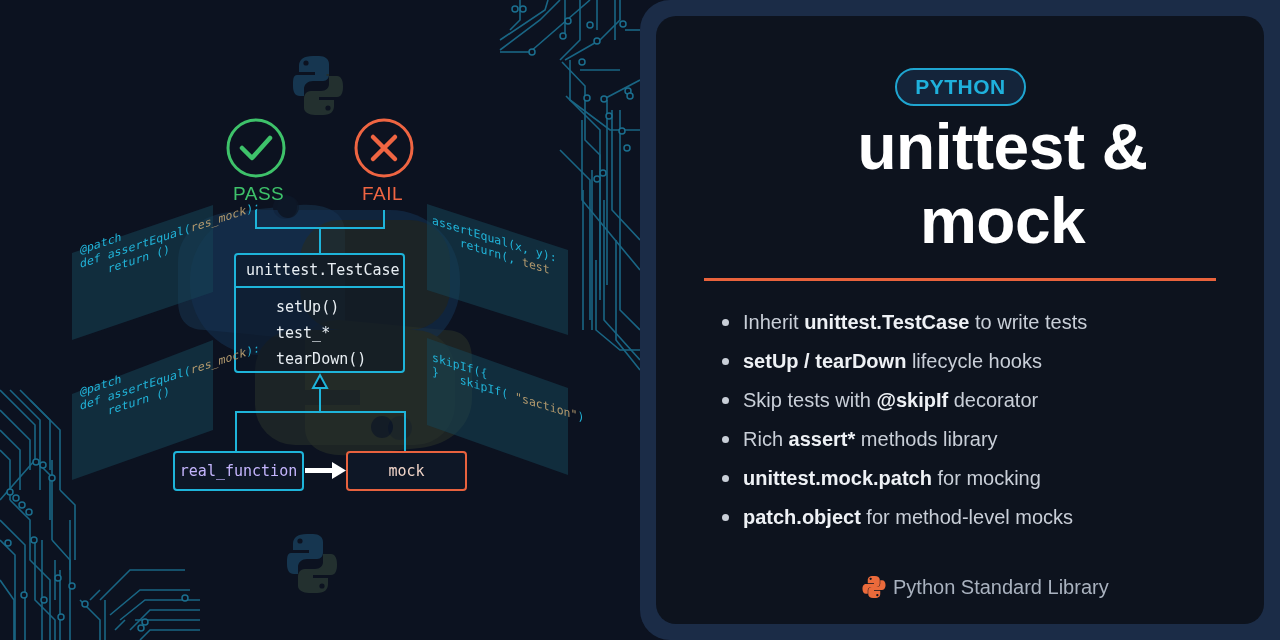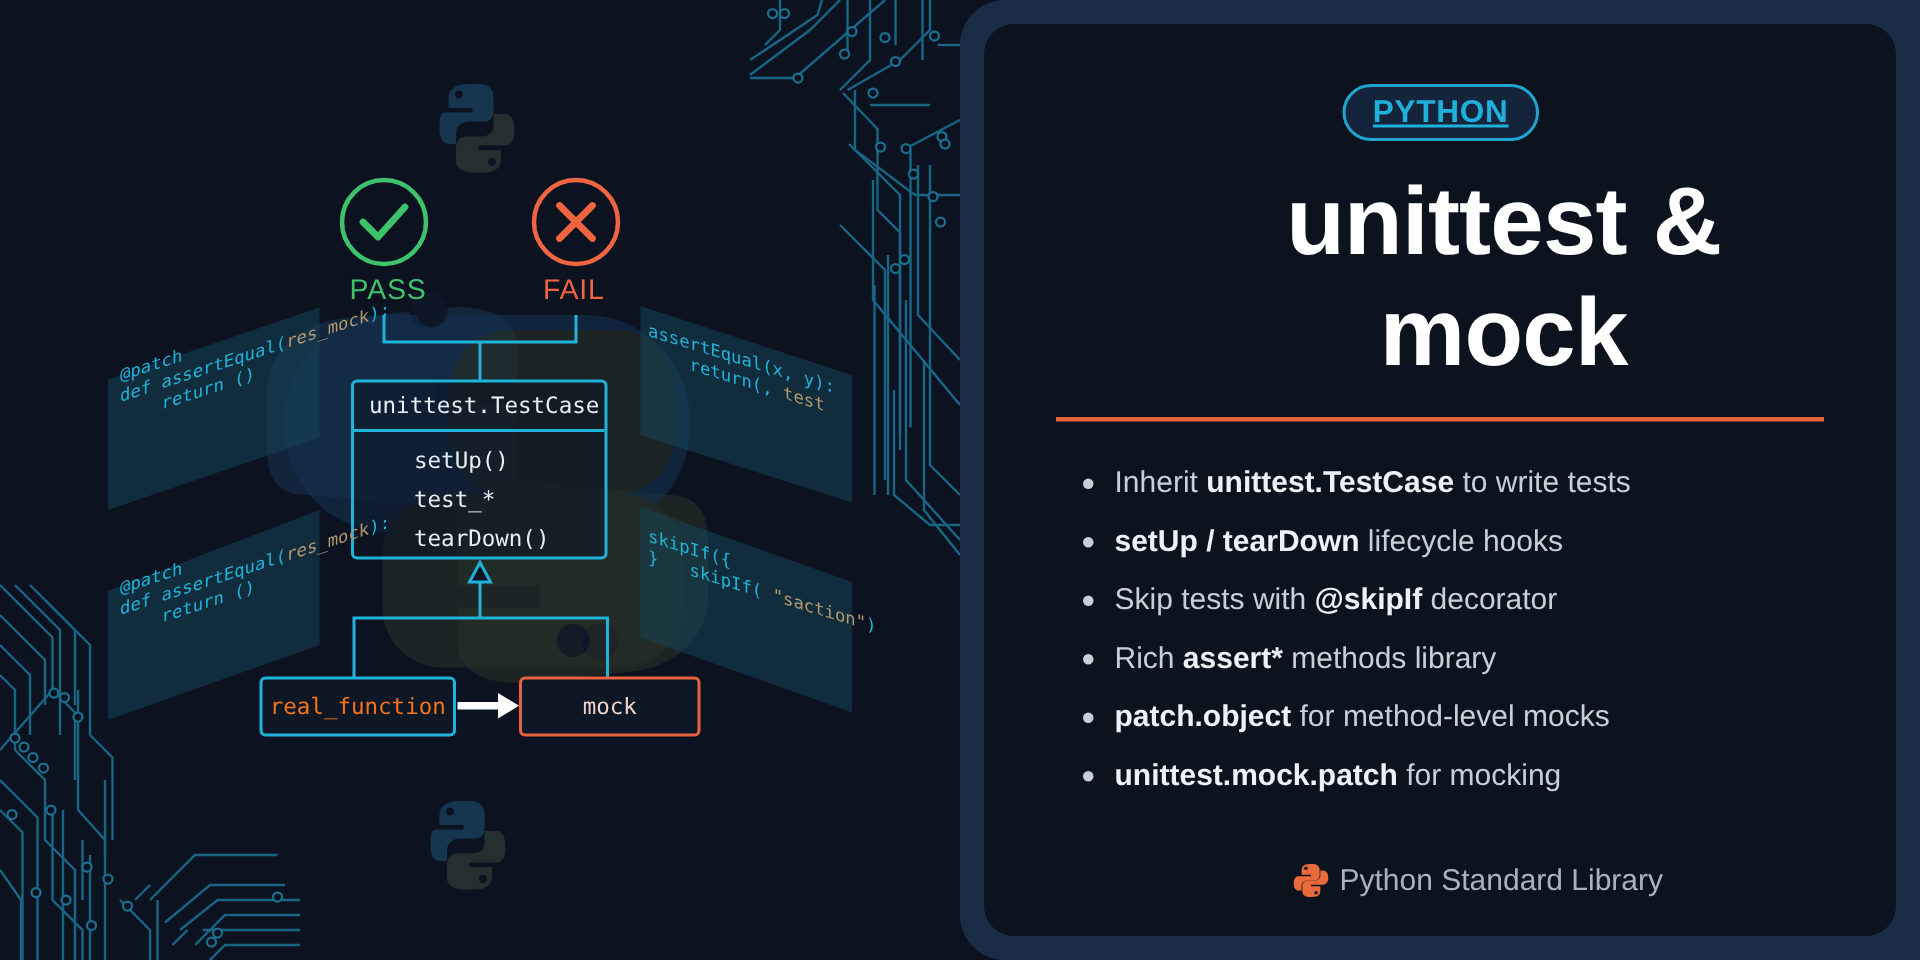--- a/index.html
+++ b/index.html
@@ -13,31 +13,31 @@
 
   .status-label { position: absolute; font-family: Liberation Sans, sans-serif; font-size: 19px; letter-spacing: 0.5px; }
   .status-pass { left: 233px; top: 183px; color: #3ec26a; }
   .status-fail { left: 362px; top: 183px; color: #ef6542; }
 
   .uml-class { position: absolute; left: 234px; top: 253px; width: 171px; height: 120px; border: 2px solid #1eb4da; border-radius: 4px; background: rgba(12,22,36,0.55); }
   .uml-title { height: 33px; border-bottom: 2px solid #1eb4da; color: #e8eef3; font-size: 15px; line-height: 31px; padding-left: 10px; }
   .uml-methods { padding: 6px 0 0 40px; }
   .uml-method { color: #e8eef3; font-size: 15px; line-height: 26px; }
 
-  .box-real { position: absolute; left: 173px; top: 451px; width: 131px; height: 40px; border: 2px solid #1eb4da; border-radius: 4px; background: #0e1726; color: #f97316; font-size: 15px; line-height: 36px; text-align: center; }
+  .box-real { position: absolute; left: 173px; top: 451px; width: 131px; height: 40px; border: 2px solid #1eb4da; border-radius: 4px; background: #0e1726; color: #c4b5fd; font-size: 15px; line-height: 36px; text-align: center; }
   .box-mock { position: absolute; left: 346px; top: 451px; width: 121px; height: 40px; border: 2px solid #e8623e; border-radius: 4px; background: #0e1726; color: #f0d4c8; font-size: 15px; line-height: 36px; text-align: center; }
 
   .code-panel { position: absolute; font-family: "DejaVu Sans Mono", monospace; font-size: 11.5px; line-height: 14px; color: #21b3d8; white-space: pre; }
   .code-panel .arg { color: #b39a6e; }
 
   
   .card-outer { position: absolute; left: 640px; top: 0; width: 640px; height: 640px; background: #1b2c47; border-radius: 30px 0 0 30px; }
   .card-inner { position: absolute; left: 656px; top: 16px; width: 608px; height: 608px; background: #0d131e; border-radius: 20px; }
 
-  .badge { position: absolute; left: 895px; top: 56px; width: 131px; height: 38px; border: 2.5px solid #1fa5d0; border-radius: 20px; background: #14243a; color: #1fb1dc; font-weight: 700; font-size: 21px; line-height: 33px; text-align: center; letter-spacing: 0.5px; text-decoration: underline; }
+  .badge { position: absolute; left: 895px; top: 68px; width: 131px; height: 38px; border: 2.5px solid #1fa5d0; border-radius: 20px; background: #14243a; color: #1fb1dc; font-weight: 700; font-size: 21px; line-height: 33px; text-align: center; letter-spacing: 0.5px; }
 
   .title { position: absolute; left: 656px; top: 110px; width: 693px; text-align: center; color: #ffffff; font-weight: 700; font-size: 64px; line-height: 74px; letter-spacing: -0.5px; }
 
   .divider { position: absolute; left: 704px; top: 278px; width: 512px; height: 3px; background: #e9633c; }
 
   .features { position: absolute; left: 718px; top: 303px; list-style: none; }
   .feature { color: #c9cfd8; font-size: 20px; line-height: 39px; white-space: nowrap; display: flex; align-items: center; }
   .feature .dot { width: 7px; height: 7px; border-radius: 50%; background: #c9cfd8; margin-right: 14px; margin-left: 4px; flex: none; }
   .feature b { color: #eef1f5; font-weight: 700; }
 
@@ -264,27 +264,27 @@
       <span style="white-space:pre"> decorator</span>
   </li>
   <li class="feature">
     <span class="dot"></span>
     <span style="white-space:pre">Rich </span>
       <b>assert*</b>
       <span style="white-space:pre"> methods library</span>
   </li>
   <li class="feature">
     <span class="dot"></span>
+    <b>unittest.mock.patch</b>
+      <span style="white-space:pre"> for mocking</span>
+  </li>
+  <li class="feature">
+    <span class="dot"></span>
     <b>patch.object</b>
       <span style="white-space:pre"> for method-level mocks</span>
-  </li>
-  <li class="feature">
-    <span class="dot"></span>
-    <b>unittest.mock.patch</b>
-      <span style="white-space:pre"> for mocking</span>
   </li>
 </ul>
 
 <div class="footer">
   <svg width="24" height="24" viewBox="0 0 50 50">
     <path d="M24 2 C14 2 12 6 12 11 L12 17 L25 17 L25 19 L8 19 C3 19 1 24 1 29 C1 35 4 39 8 39 L12 39 L12 32 C12 28 15 25 20 25 L30 25 C34 25 37 22 37 18 L37 10 C37 5 33 2 27 2 Z" fill="#ea6a3b"></path>
     <path d="M26 48 C36 48 38 44 38 39 L38 33 L25 33 L25 31 L42 31 C47 31 49 26 49 21 C49 15 46 11 42 11 L38 11 L38 18 C38 22 35 25 30 25 L20 25 C16 25 13 28 13 32 L13 40 C13 45 17 48 23 48 Z" fill="#ea6a3b"></path>
     <circle cx="18" cy="8" r="2.4" fill="#0d131e"></circle>
     <circle cx="32" cy="42" r="2.4" fill="#0d131e"></circle>
   </svg>

